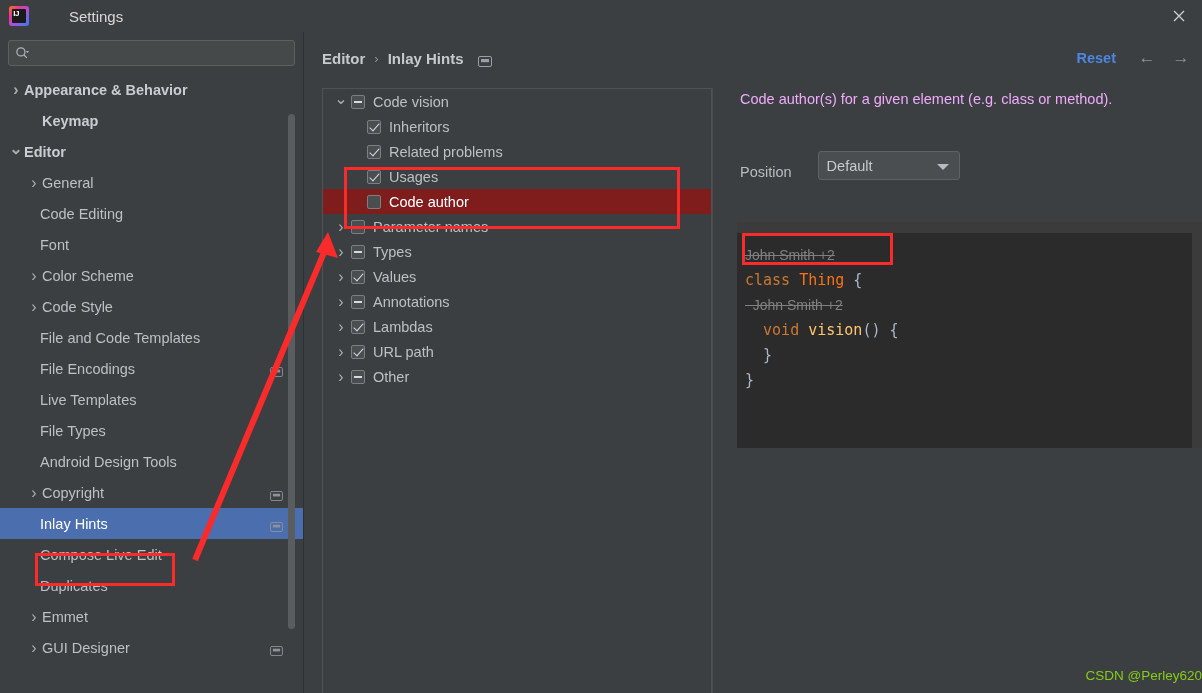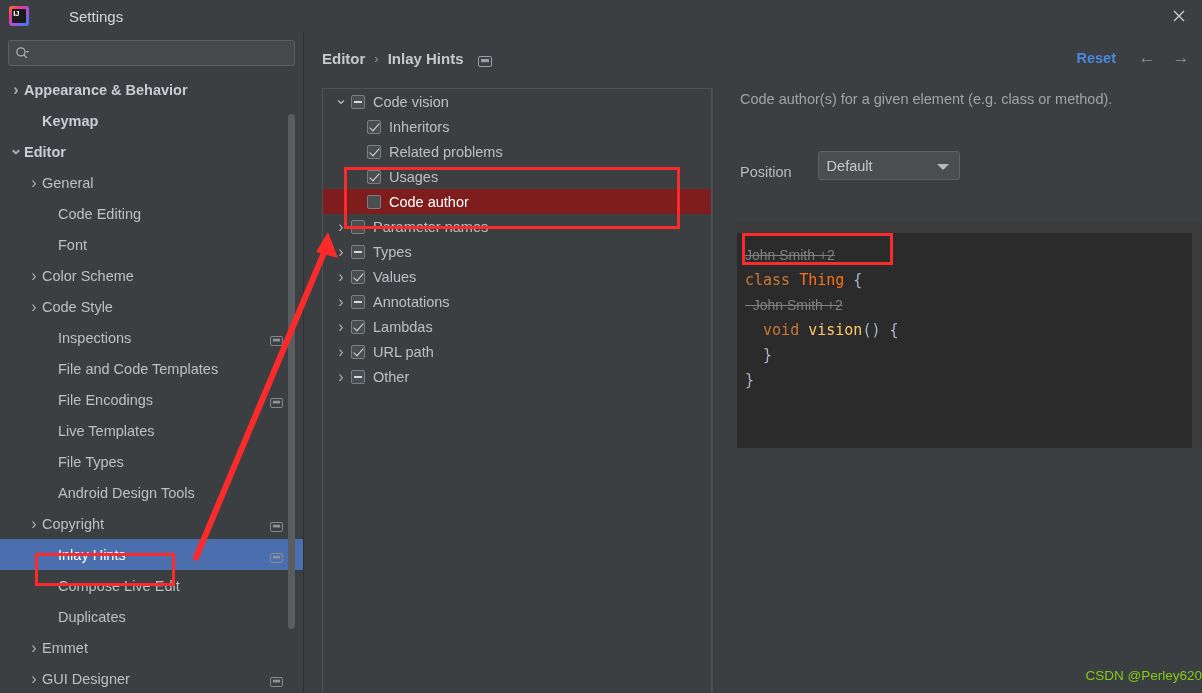--- a/index.html
+++ b/index.html
@@ -68,21 +68,21 @@
     width: 16px; flex: none; display: flex; align-items: center; justify-content: center;
     color: #a9adb2; font-size: 11px;
   }
   .trow .lbl { white-space: nowrap; }
   .trow .gear-mini {
     position: absolute; right: 20px; top: 50%; transform: translateY(-50%);
     width: 13px; height: 10px;
   }
   .ind0 { padding-left: 8px; }
   .ind1 { padding-left: 26px; }
-  .ind1n { padding-left: 42px; }
+  .ind1n { padding-left: 24px; }
   .sb-scroll {
     position: absolute; right: 8px; top: 82px; width: 7px; height: 515px;
     background: #5a5d5f; border-radius: 4px;
   }
   .sidebar-divider {
     position: absolute; left: 303px; top: 32px; width: 1px; height: 661px;
     background: #2e3032;
   }
 
   
@@ -137,21 +137,21 @@
   .lvl1 { padding-left: 44px; }
   .midpanel-divider {
     position: absolute; left: 712px; top: 88px; width: 1px; height: 605px;
     background: #4a4d4f;
   }
 
   
   .rightpanel {
     position: absolute; left: 724px; top: 88px; width: 478px; height: 605px;
   }
-  .desc { font-size: 14.5px; color: #a3a3a3; padding: 3px 0 0 16px; }
+  .desc { font-size: 14.5px; color: #f0abfc; padding: 3px 0 0 16px; }
   .pos-row {
     display: flex; align-items: flex-end; margin-top: 44px; padding-left: 16px;
   }
   .pos-label { font-size: 14.5px; color: #b9bdc1; }
   .combo {
     margin-left: 26px; width: 142px; height: 29px;
     background: #4a4e51; border: 1px solid #5e6264; border-radius: 3px;
     display: flex; align-items: center; padding: 0 8px;
     font-size: 14.5px; color: #c6cacd; cursor: pointer; position: relative;
   }
@@ -242,28 +242,20 @@
           <span class="arrow"></span>
           <span class="lbl">Font</span>
         </div>
         <div class="trow ind1">
           <span class="arrow" style="font-size: 16px;">›</span>
           <span class="lbl">Color Scheme</span>
         </div>
         <div class="trow ind1">
           <span class="arrow" style="font-size: 16px;">›</span>
           <span class="lbl">Code Style</span>
-        </div>
-        <div class="trow ind1n">
-          <span class="arrow"></span>
-          <span class="lbl">Inspections</span>
-          <span class="gear-mini"><svg width="13" height="10" viewBox="0 0 14 11">
-              <rect x="0.5" y="0.5" width="13" height="10" rx="1.5" stroke="#8f9398" fill="none"></rect>
-              <rect x="3" y="3" width="8" height="3" fill="#8f9398"></rect>
-            </svg></span>
         </div>
         <div class="trow ind1n">
           <span class="arrow"></span>
           <span class="lbl">File and Code Templates</span>
         </div>
         <div class="trow ind1n">
           <span class="arrow"></span>
           <span class="lbl">File Encodings</span>
           <span class="gear-mini"><svg width="13" height="10" viewBox="0 0 14 11">
               <rect x="0.5" y="0.5" width="13" height="10" rx="1.5" stroke="#8f9398" fill="none"></rect>

